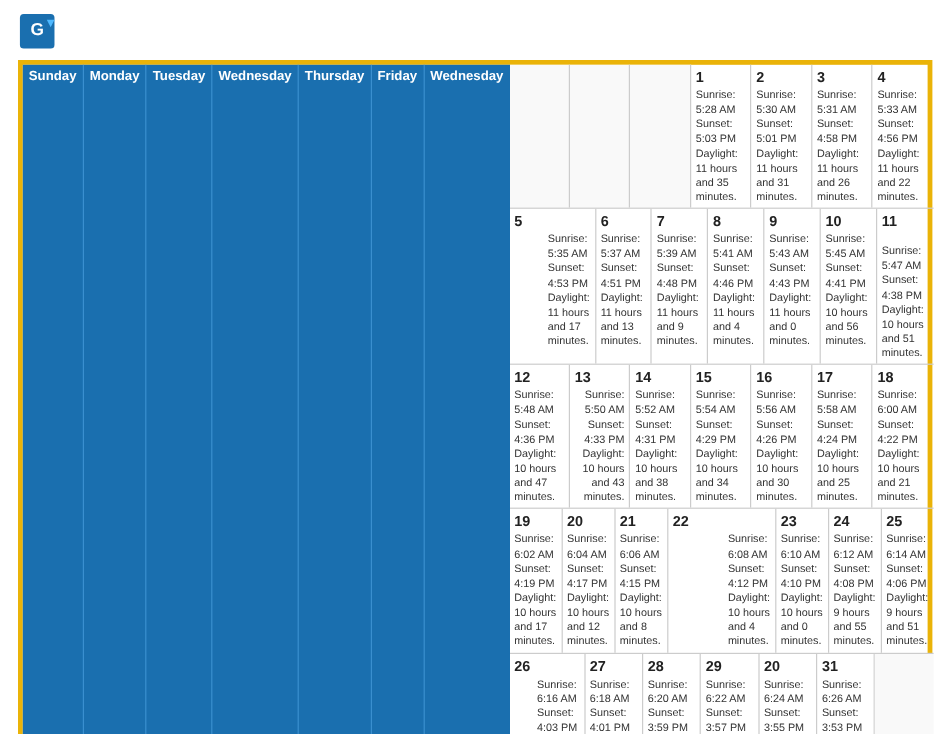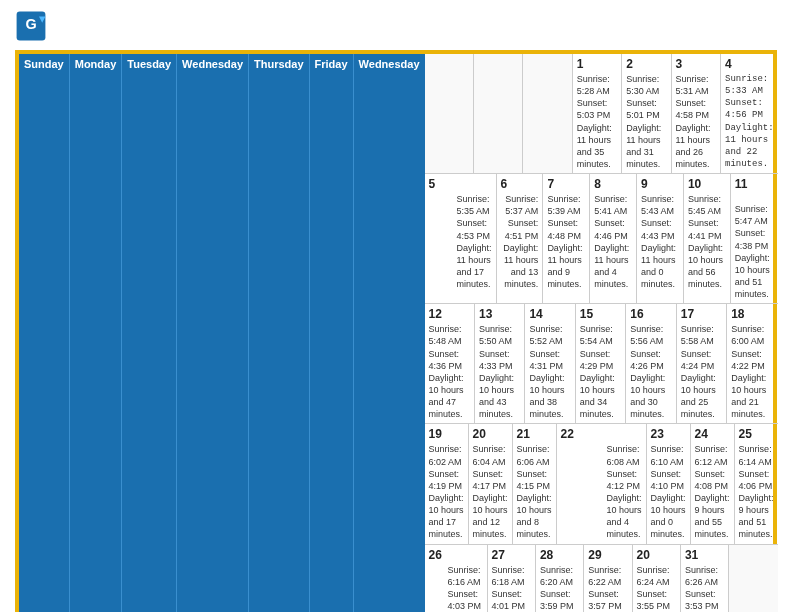--- a/index.html
+++ b/index.html
@@ -166,37 +166,37 @@
           </div>
           <div class="cal-cell">
             <div class="day-num">3</div>
             <div class="cell-text" style="white-space: pre-line;">Sunrise: 5:31 AM
 Sunset: 4:58 PM
 Daylight: 11 hours
 and 26 minutes.</div>
           </div>
           <div class="cal-cell">
             <div class="day-num">4</div>
-            <div class="cell-text" style="white-space: pre-line; font-family: Liberation Mono, monospace;">Sunrise: 5:33 AM
+            <div class="cell-text" style="white-space: pre-line;">Sunrise: 5:33 AM
 Sunset: 4:56 PM
 Daylight: 11 hours
 and 22 minutes.</div>
           </div>
         </div>
         <div class="cal-row">
           <div class="cal-cell">
             <div class="day-num">5</div>
             <div class="cell-text" style="white-space: pre-line; margin-left: 28px;">Sunrise: 5:35 AM
 Sunset: 4:53 PM
 Daylight: 11 hours
 and 17 minutes.</div>
           </div>
           <div class="cal-cell">
             <div class="day-num">6</div>
-            <div class="cell-text" style="white-space: pre-line; text-align: right;">Sunrise: 5:37 AM
+            <div class="cell-text" style="white-space: pre-line;">Sunrise: 5:37 AM
 Sunset: 4:51 PM
 Daylight: 11 hours
 and 13 minutes.</div>
           </div>
           <div class="cal-cell">
             <div class="day-num">7</div>
             <div class="cell-text" style="white-space: pre-line;">Sunrise: 5:39 AM
 Sunset: 4:48 PM
 Daylight: 11 hours
 and 9 minutes.</div>
@@ -233,21 +233,21 @@
         <div class="cal-row">
           <div class="cal-cell">
             <div class="day-num">12</div>
             <div class="cell-text" style="white-space: pre-line;">Sunrise: 5:48 AM
 Sunset: 4:36 PM
 Daylight: 10 hours
 and 47 minutes.</div>
           </div>
           <div class="cal-cell">
             <div class="day-num">13</div>
-            <div class="cell-text" style="white-space: pre-line;">Sunrise: 5:50 AM
+            <div class="cell-text" style="white-space: pre-line; text-align: right;">Sunrise: 5:50 AM
 Sunset: 4:33 PM
 Daylight: 10 hours
 and 43 minutes.</div>
           </div>
           <div class="cal-cell">
             <div class="day-num">14</div>
             <div class="cell-text" style="white-space: pre-line;">Sunrise: 5:52 AM
 Sunset: 4:31 PM
 Daylight: 10 hours
 and 38 minutes.</div>

